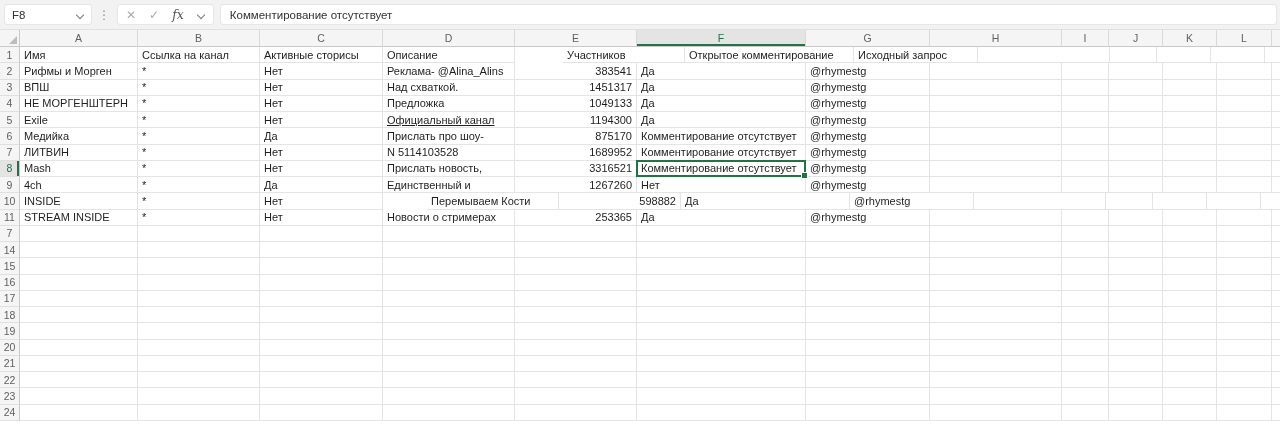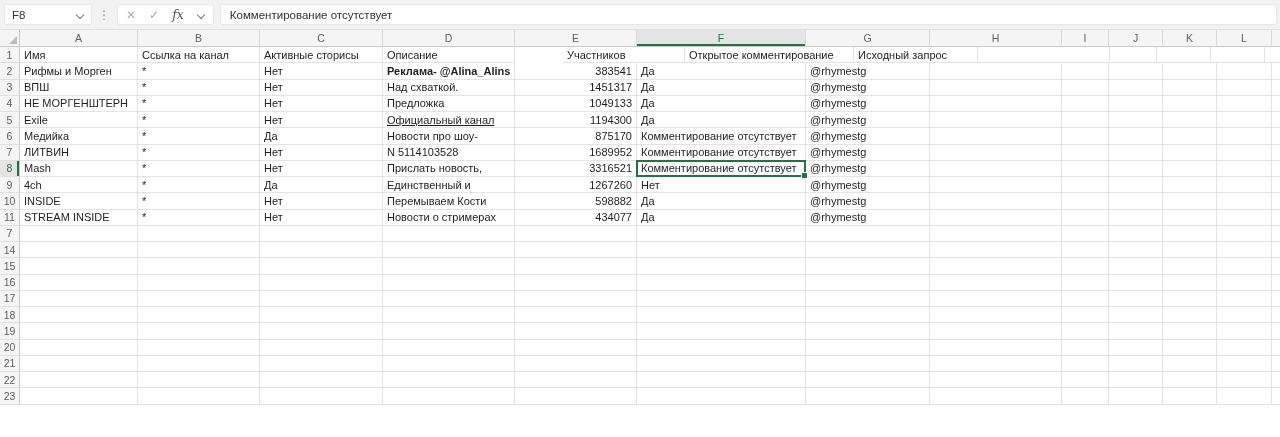--- a/index.html
+++ b/index.html
@@ -137,21 +137,21 @@
           <div class="cell" style="width: 54px;"></div>
           <div class="cell" style="width: 54px;"></div>
           <div class="cell" style="width: 55px;"></div>
           <div class="row-fill"></div>
         </div>
         <div class="grid-row">
           <div class="rowhdr">2</div>
           <div class="cell" style="width: 118px;">Рифмы и Морген</div>
           <div class="cell" style="width: 122px;">*</div>
           <div class="cell" style="width: 123px;">Нет</div>
-          <div class="cell" style="width: 132px; font-weight: bold;">Реклама- @Alina_Alins</div>
+          <div class="cell" style="width: 132px;">Реклама- @Alina_Alins</div>
           <div class="cell num" style="width: 122px;">383541</div>
           <div class="cell" style="width: 169px;">Да</div>
           <div class="cell" style="width: 124px;">@rhymestg</div>
           <div class="cell" style="width: 132px;"></div>
           <div class="cell" style="width: 47px;"></div>
           <div class="cell" style="width: 54px;"></div>
           <div class="cell" style="width: 54px;"></div>
           <div class="cell" style="width: 55px;"></div>
           <div class="row-fill"></div>
         </div>
@@ -201,21 +201,21 @@
           <div class="cell" style="width: 54px;"></div>
           <div class="cell" style="width: 54px;"></div>
           <div class="cell" style="width: 55px;"></div>
           <div class="row-fill"></div>
         </div>
         <div class="grid-row">
           <div class="rowhdr">6</div>
           <div class="cell" style="width: 118px;">Медийка</div>
           <div class="cell" style="width: 122px;">*</div>
           <div class="cell" style="width: 123px;">Да</div>
-          <div class="cell" style="width: 132px;">Новости про шоу-</div>
+          <div class="cell" style="width: 132px;">Прислать про шоу-</div>
           <div class="cell num" style="width: 122px;">875170</div>
           <div class="cell" style="width: 169px;">Комментирование отсутствует</div>
           <div class="cell" style="width: 124px;">@rhymestg</div>
           <div class="cell" style="width: 132px;"></div>
           <div class="cell" style="width: 47px;"></div>
           <div class="cell" style="width: 54px;"></div>
           <div class="cell" style="width: 54px;"></div>
           <div class="cell" style="width: 55px;"></div>
           <div class="row-fill"></div>
         </div>
@@ -265,38 +265,38 @@
           <div class="cell" style="width: 54px;"></div>
           <div class="cell" style="width: 54px;"></div>
           <div class="cell" style="width: 55px;"></div>
           <div class="row-fill"></div>
         </div>
         <div class="grid-row">
           <div class="rowhdr">10</div>
           <div class="cell" style="width: 118px;">INSIDE</div>
           <div class="cell" style="width: 122px;">*</div>
           <div class="cell" style="width: 123px;">Нет</div>
-          <div class="cell" style="width: 132px;">Перемываем Кости</div>
+          <div class="cell" style="width: 132px; margin-left: 44px;">Перемываем Кости</div>
           <div class="cell num" style="width: 122px;">598882</div>
           <div class="cell" style="width: 169px;">Да</div>
           <div class="cell" style="width: 124px;">@rhymestg</div>
           <div class="cell" style="width: 132px;"></div>
           <div class="cell" style="width: 47px;"></div>
           <div class="cell" style="width: 54px;"></div>
           <div class="cell" style="width: 54px;"></div>
           <div class="cell" style="width: 55px;"></div>
           <div class="row-fill"></div>
         </div>
         <div class="grid-row">
           <div class="rowhdr">11</div>
           <div class="cell" style="width: 118px;">STREAM INSIDE</div>
           <div class="cell" style="width: 122px;">*</div>
           <div class="cell" style="width: 123px;">Нет</div>
           <div class="cell" style="width: 132px;">Новости о стримерах</div>
-          <div class="cell num" style="width: 122px;">434077</div>
+          <div class="cell num" style="width: 122px;">253365</div>
           <div class="cell" style="width: 169px;">Да</div>
           <div class="cell" style="width: 124px;">@rhymestg</div>
           <div class="cell" style="width: 132px;"></div>
           <div class="cell" style="width: 47px;"></div>
           <div class="cell" style="width: 54px;"></div>
           <div class="cell" style="width: 54px;"></div>
           <div class="cell" style="width: 55px;"></div>
           <div class="row-fill"></div>
         </div>
         <div class="grid-row">
@@ -454,20 +454,36 @@
           <div class="cell" style="width: 124px;"></div>
           <div class="cell" style="width: 132px;"></div>
           <div class="cell" style="width: 47px;"></div>
           <div class="cell" style="width: 54px;"></div>
           <div class="cell" style="width: 54px;"></div>
           <div class="cell" style="width: 55px;"></div>
           <div class="row-fill"></div>
         </div>
         <div class="grid-row">
           <div class="rowhdr">23</div>
+          <div class="cell" style="width: 118px;"></div>
+          <div class="cell" style="width: 122px;"></div>
+          <div class="cell" style="width: 123px;"></div>
+          <div class="cell" style="width: 132px;"></div>
+          <div class="cell" style="width: 122px;"></div>
+          <div class="cell" style="width: 169px;"></div>
+          <div class="cell" style="width: 124px;"></div>
+          <div class="cell" style="width: 132px;"></div>
+          <div class="cell" style="width: 47px;"></div>
+          <div class="cell" style="width: 54px;"></div>
+          <div class="cell" style="width: 54px;"></div>
+          <div class="cell" style="width: 55px;"></div>
+          <div class="row-fill"></div>
+        </div>
+        <div class="grid-row">
+          <div class="rowhdr">24</div>
           <div class="cell" style="width: 118px;"></div>
           <div class="cell" style="width: 122px;"></div>
           <div class="cell" style="width: 123px;"></div>
           <div class="cell" style="width: 132px;"></div>
           <div class="cell" style="width: 122px;"></div>
           <div class="cell" style="width: 169px;"></div>
           <div class="cell" style="width: 124px;"></div>
           <div class="cell" style="width: 132px;"></div>
           <div class="cell" style="width: 47px;"></div>
           <div class="cell" style="width: 54px;"></div>

